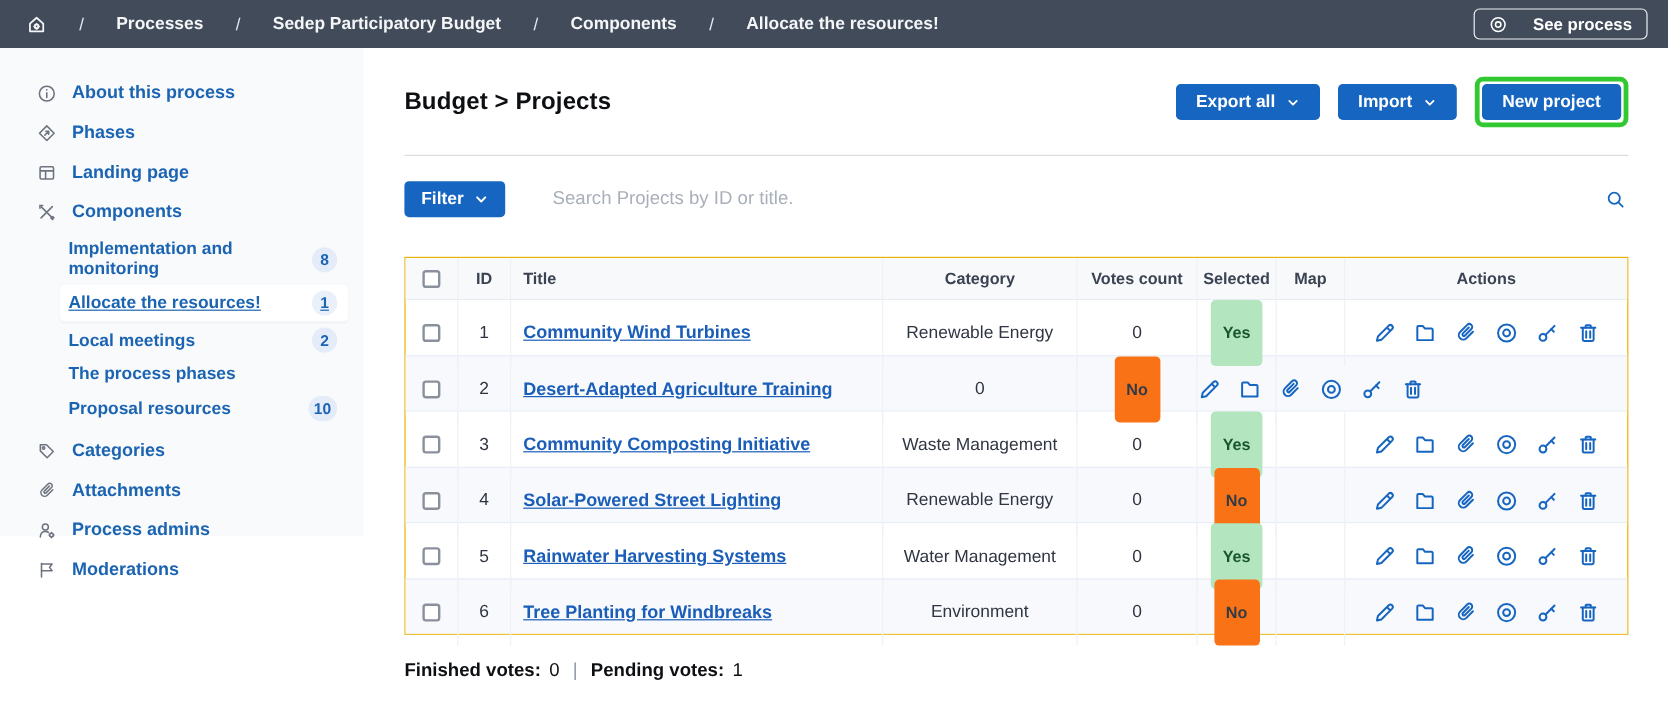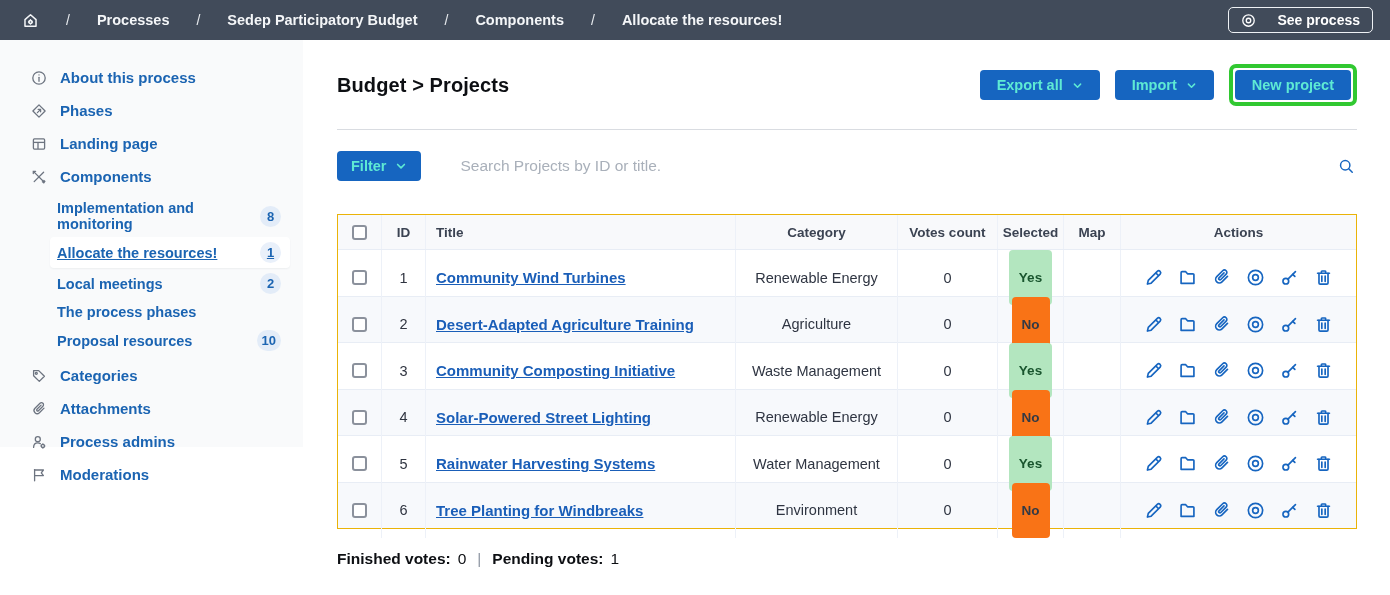--- a/index.html
+++ b/index.html
@@ -66,21 +66,21 @@
     display: inline-flex; align-items: center; justify-content: center;
   }
   .sub-item.active .count-badge { text-decoration: underline; background: #e9f0fa; }
 
   
   .main { flex: 1; padding: 24px 33px 0 34px; }
   .main-head { display: flex; align-items: center; justify-content: space-between; }
   .page-title { font-size: 20px; font-weight: 800; color: #0d0f13; letter-spacing: .1px; }
   .head-actions { display: flex; align-items: center; }
   .btn {
-    background: #1665c0; color: #5eead4; border: none; border-radius: 4px;
+    background: #1665c0; color: #ffffff; border: none; border-radius: 4px;
     font-family: inherit; font-size: 14.5px; font-weight: 700;
     padding: 7px 17px; cursor: pointer;
     display: inline-flex; align-items: center; gap: 9px;
   }
   .btn + .btn, .btn + .hl-box { margin-left: 15px; }
   .hl-box { border: 4px solid #31c831; border-radius: 7px; padding: 2px; margin-left: 12px; }
   .divider { border: none; border-top: 1px solid #d9dce1; margin-top: 23px; }
 
   .filter-row { margin-top: 21px; display: flex; align-items: center; }
   .filter-btn { padding: 7px 14px; }
@@ -377,21 +377,20 @@
       </div>
 
       <div class="tr trow">
         <div class="c-center">
             <span class="checkbox"></span>
           </div>
         <div class="c-id">2</div>
         <div>
             <a class="title-link">Desert-Adapted Agriculture Training</a>
           </div>
-        <div class="c-center">Agriculture</div>
         <div class="c-center">0</div>
         <div class="c-center">
             <span class="sel-badge no">No</span>
           </div>
         <div class="c-center"></div>
         <div class="actions-cell">
           <button class="action-btn">
               <svg class="ic" width="19" height="19" viewBox="0 0 16 16" fill="none" stroke="currentColor" stroke-width="1.4" stroke-linejoin="round">
                 <path d="M11.2 2.8 a1.7 1.7 0 0 1 2.4 2.4 L6 12.8 L2.9 13.5 L3.6 10.4 Z"></path>
                 <path d="M9.9 4.1 L12.3 6.5"></path>

